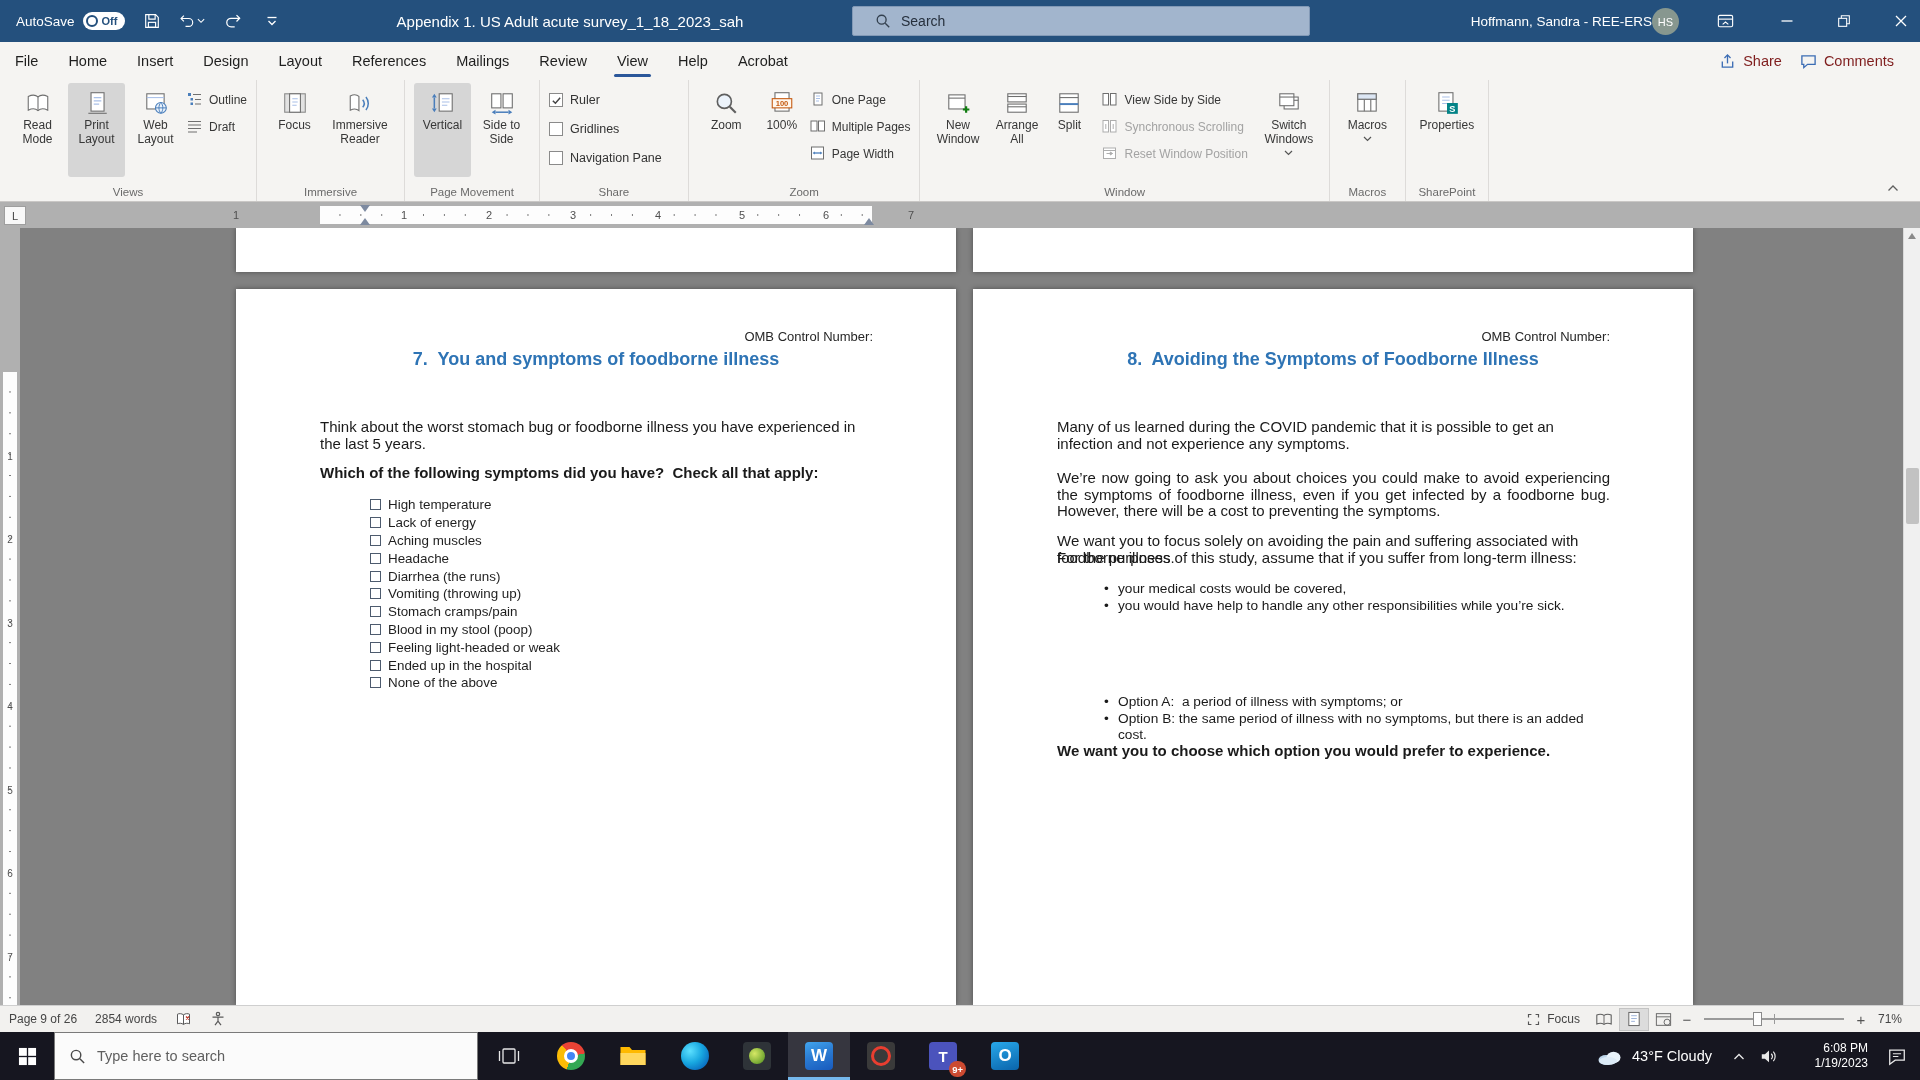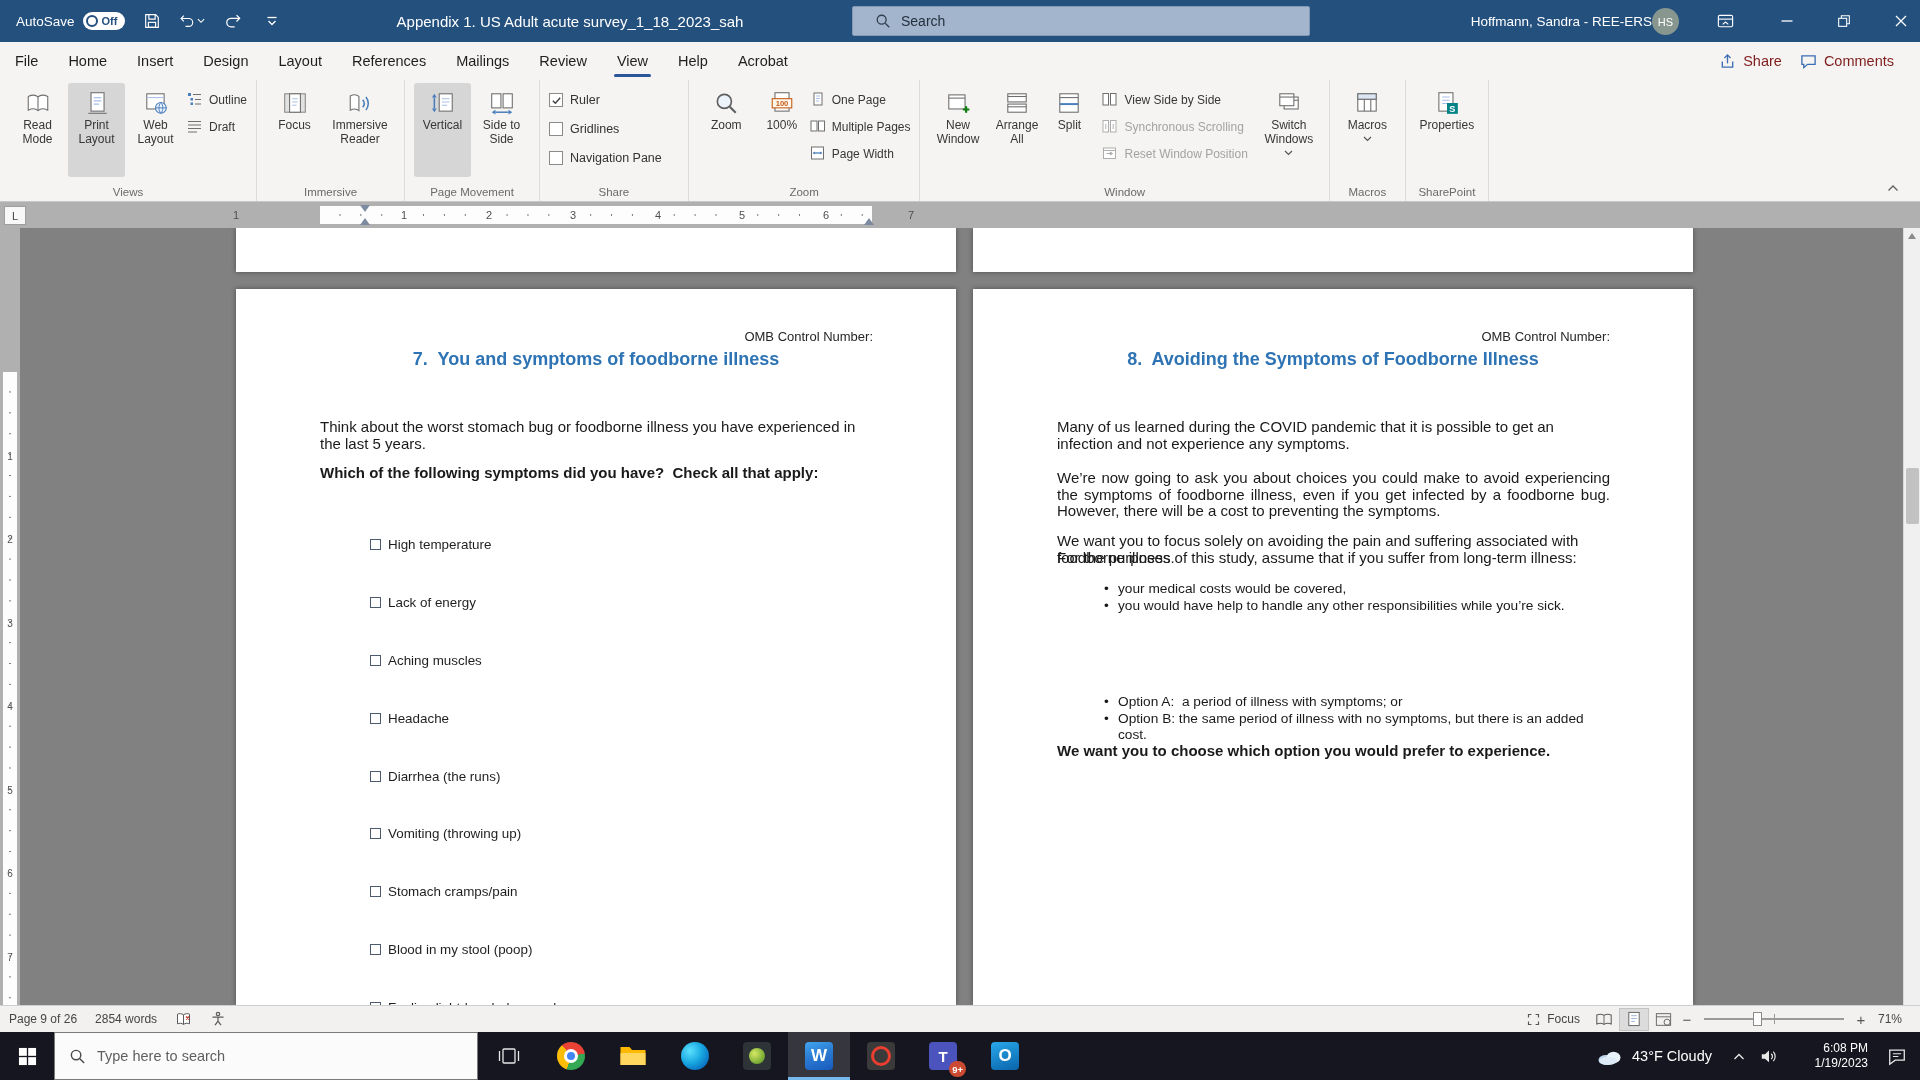--- a/index.html
+++ b/index.html
@@ -68,21 +68,21 @@
   .page{position:absolute;width:720px;background:#fff;box-shadow:0 0 5px rgba(0,0,0,.4);}
   .page-partial{top:0;height:44px;}
   .page-full{top:61px;height:716px;}
   .omb{position:absolute;top:40px;right:83px;font-size:13px;color:#262626;}
   .h-blue{position:absolute;top:60px;left:0;width:100%;text-align:center;font-size:18px;font-weight:bold;color:#2E74B5;white-space:pre-wrap;}
   .pp{position:absolute;left:84px;width:553px;font-size:15px;line-height:16.5px;color:#1a1a1a;}
   .pp.just{text-align:justify;}
   .pp.bold{font-weight:bold;}
   .pp.prewrap{white-space:pre-wrap;}
   .cbl{position:absolute;left:134px;top:207px;font-size:13.4px;color:#1f1f1f;}
-  .cbrow{height:17.8px;display:flex;align-items:center;margin-top:40px;}
+  .cbrow{height:17.8px;display:flex;align-items:center;}
   .cbx{display:inline-block;width:11px;height:11px;border:1.3px solid #4d5b6e;margin-right:7px;background:#fff;flex:none;}
   .doc-ul{position:absolute;left:129px;width:500px;list-style:none;font-size:13.7px;line-height:16.5px;color:#1a1a1a;}
   .doc-ul li{position:relative;padding-left:16px;white-space:pre-wrap;}
   .doc-ul li::before{content:"\2022";position:absolute;left:2px;}
   .vscroll{position:absolute;right:0;top:0;width:17px;height:777px;background:#f0f0f0;border-left:1px solid #dadada;}
   .vscroll .arr{position:absolute;top:5px;left:4px;width:0;height:0;border-left:4.5px solid transparent;border-right:4.5px solid transparent;border-bottom:6px solid #8a8a8a;}
   .vscroll .thumb{position:absolute;left:2px;top:240px;width:13px;height:56px;background:#c2c2c2;border-radius:2px;}
 
   
   .statusbar{position:absolute;top:1005px;left:0;width:1920px;height:27px;background:#f2f1ef;border-top:1px solid #cfcfcf;display:flex;align-items:center;font-size:12px;color:#454545;}

